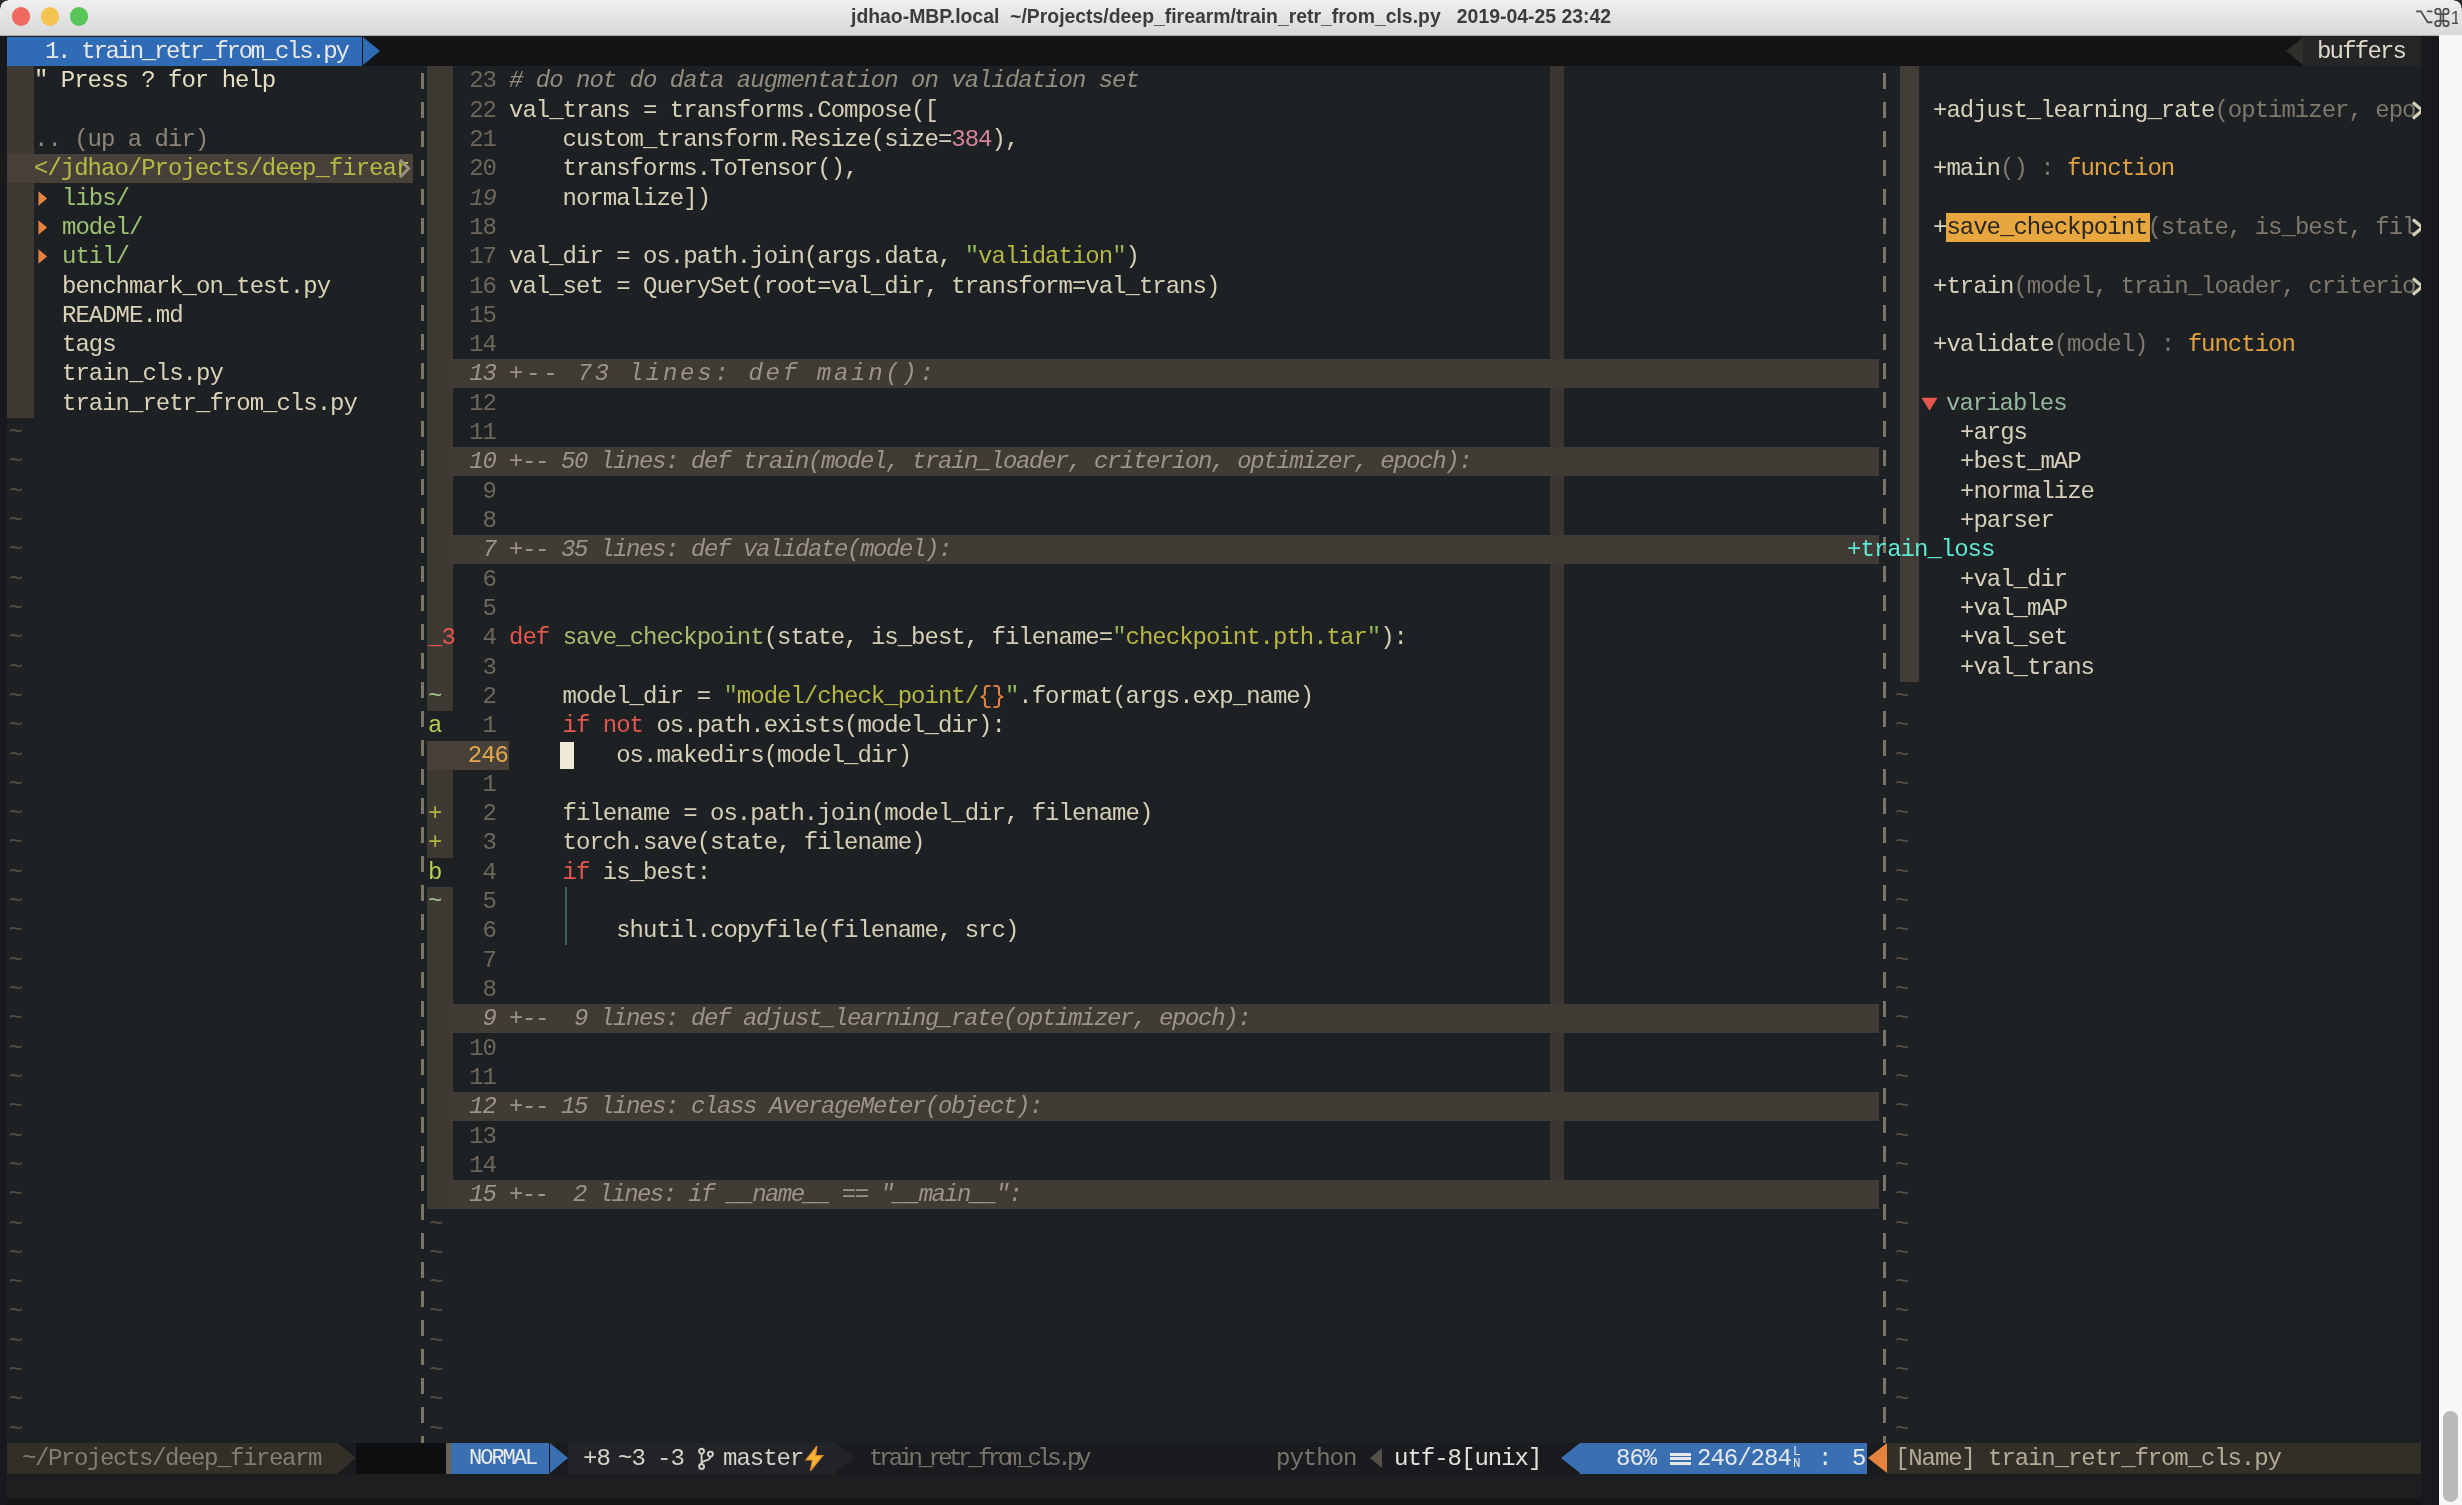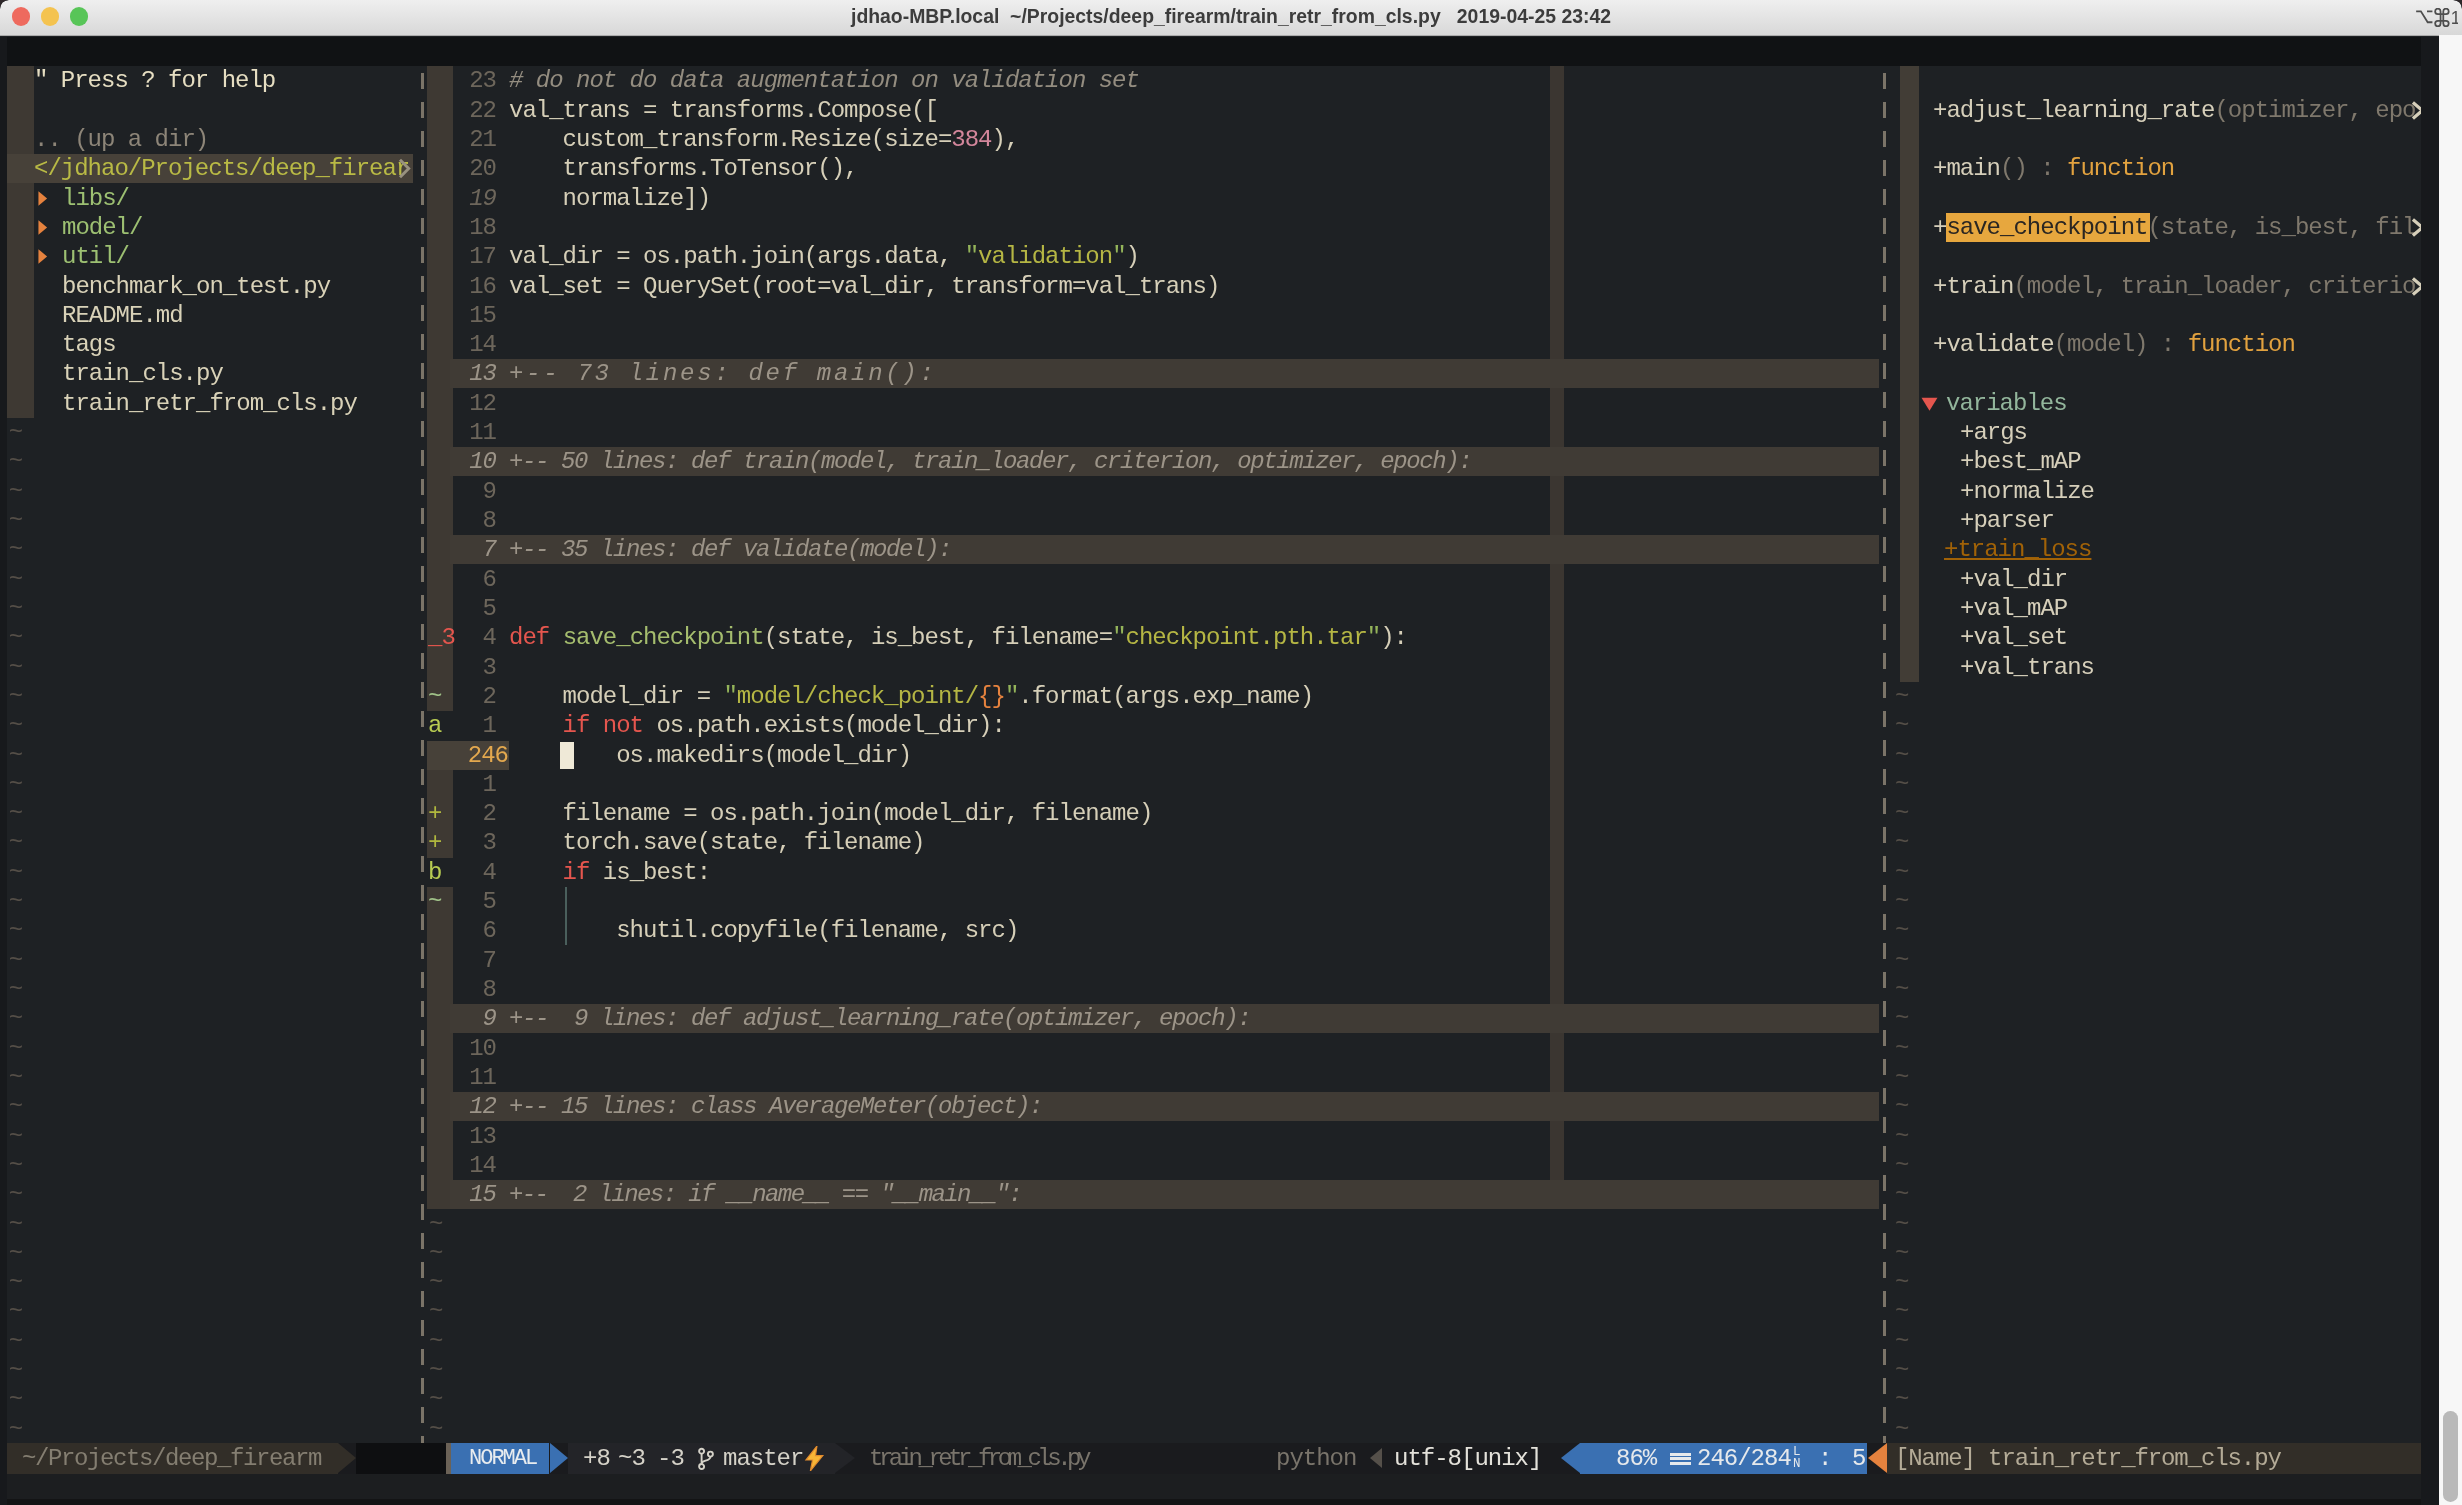--- a/index.html
+++ b/index.html
@@ -23,20 +23,28 @@
       <div class="abs s" style="left:0;top:5.1px;width:2462px;text-align:center;font-size:19.4px;font-weight:700;color:#3c3c3c;">jdhao-MBP.local&nbsp;&nbsp;~/Projects/deep_firearm/train_retr_from_cls.py&nbsp;&nbsp;&nbsp;2019-04-25&nbsp;23:42</div>
       <svg class="abs" style="left:2415px;top:8px" width="43" height="19" viewBox="0 0 62 28">
 <g stroke="#4e4e4e" stroke-width="2.6" fill="none">
 <path d="M1 5 h7 l10 16 h7 M17 5 h8"></path>
 <path d="M33 9 a4 4 0 1 1 4 -4 v18 a4 4 0 1 1 -4 -4 h12 a4 4 0 1 1 -4 4 v-18 a4 4 0 1 1 4 4 z"></path>
 </g>
 <text x="52" y="24" font-family="Liberation Sans" font-size="26" fill="#4e4e4e">1</text>
       </svg>
     </div>
     <div id="term">
+      <div id="tabline">
+        <div class="abs" style="left:7.3px;top:0px;width:355px;height:29px;background:#2f6cb5;"></div>
+<div class="abs" style="left:363px;top:0;width:0;height:0;border-top:14.7px solid transparent;border-bottom:14.7px solid transparent;border-left:17.6px solid #2f6cb5;"></div>
+        <div class="abs m" style="left:45px;top:0px;color:#e8e8e8;letter-spacing:-2.3px;">1. train_retr_from_cls.py</div>
+<div class="abs" style="left:2303px;top:0px;width:118px;height:29px;background:#262626;"></div>
+<div class="abs" style="left:2286px;top:0;width:0;height:0;border-top:14.7px solid transparent;border-bottom:14.7px solid transparent;border-right:17.6px solid #312f2c;"></div>
+        <div class="abs m" style="left:2317px;top:0px;color:#ded9cb;letter-spacing:-1.8px;">buffers</div>
+</div>
       <div id="main">
         <div class="abs" style="left:7.3px;top:29px;width:2414px;height:1378px;background:#1e2124;"></div>
 <div class="abs" style="left:7.3px;top:29px;width:27px;height:352px;background:#3e3933;"></div>
 <div class="abs" style="left:427px;top:29px;width:26px;height:645px;background:#3e3933;"></div>
 <div class="abs" style="left:427px;top:704px;width:26px;height:117px;background:#3e3933;"></div>
 <div class="abs" style="left:427px;top:850px;width:26px;height:322px;background:#3e3933;"></div>
 <div class="abs" style="left:427px;top:704px;width:82px;height:29px;background:#474139;"></div>
 <div class="abs" style="left:1550px;top:29px;width:14px;height:1143px;background:#3b3631;"></div>
 <div class="abs" style="left:1900px;top:29px;width:19px;height:616px;background:#423d36;"></div>
 <div class="dash" style="left:421px;top:29px;height:1378px;"></div>
@@ -200,21 +208,21 @@
         </svg>
         <div class="abs m" style="left:1933px;top:293px;color:#d6cfb8;"><span style="color:#d6cfba">+validate</span><span style="color:#7f786c">(model) : </span><span style="color:#e2a23f">function</span></div>
 <svg class="abs" style="left:1920px;top:352px" width="19" height="29" viewBox="0 0 26 40">
           <path d="M2 12 L24 12 L13 30 Z" fill="#e5564e"></path>
         </svg>
         <div class="abs m" style="left:1946px;top:352px;color:#93b69c;">variables</div>
 <div class="abs m" style="left:1960px;top:381px;color:#d6cfba;">+args</div>
 <div class="abs m" style="left:1960px;top:410px;color:#d6cfba;">+best_mAP</div>
 <div class="abs m" style="left:1960px;top:440px;color:#d6cfba;">+normalize</div>
 <div class="abs m" style="left:1960px;top:469px;color:#d6cfba;">+parser</div>
-<div class="abs m" style="left:1944px;top:498px;color:#a16207;text-decoration:underline;">+train_loss</div>
+<div class="abs m" style="left:1847px;top:498px;color:#5eead4;">+train_loss</div>
 <div class="abs m" style="left:1960px;top:528px;color:#d6cfba;">+val_dir</div>
 <div class="abs m" style="left:1960px;top:557px;color:#d6cfba;">+val_mAP</div>
 <div class="abs m" style="left:1960px;top:586px;color:#d6cfba;">+val_set</div>
 <div class="abs m" style="left:1960px;top:616px;color:#d6cfba;">+val_trans</div>
 <div class="abs m" style="left:1895px;top:645px;color:#544e47;">~</div>
 <div class="abs m" style="left:1895px;top:674px;color:#544e47;">~</div>
 <div class="abs m" style="left:1895px;top:704px;color:#544e47;">~</div>
 <div class="abs m" style="left:1895px;top:733px;color:#544e47;">~</div>
 <div class="abs m" style="left:1895px;top:762px;color:#544e47;">~</div>
 <div class="abs m" style="left:1895px;top:791px;color:#544e47;">~</div>

